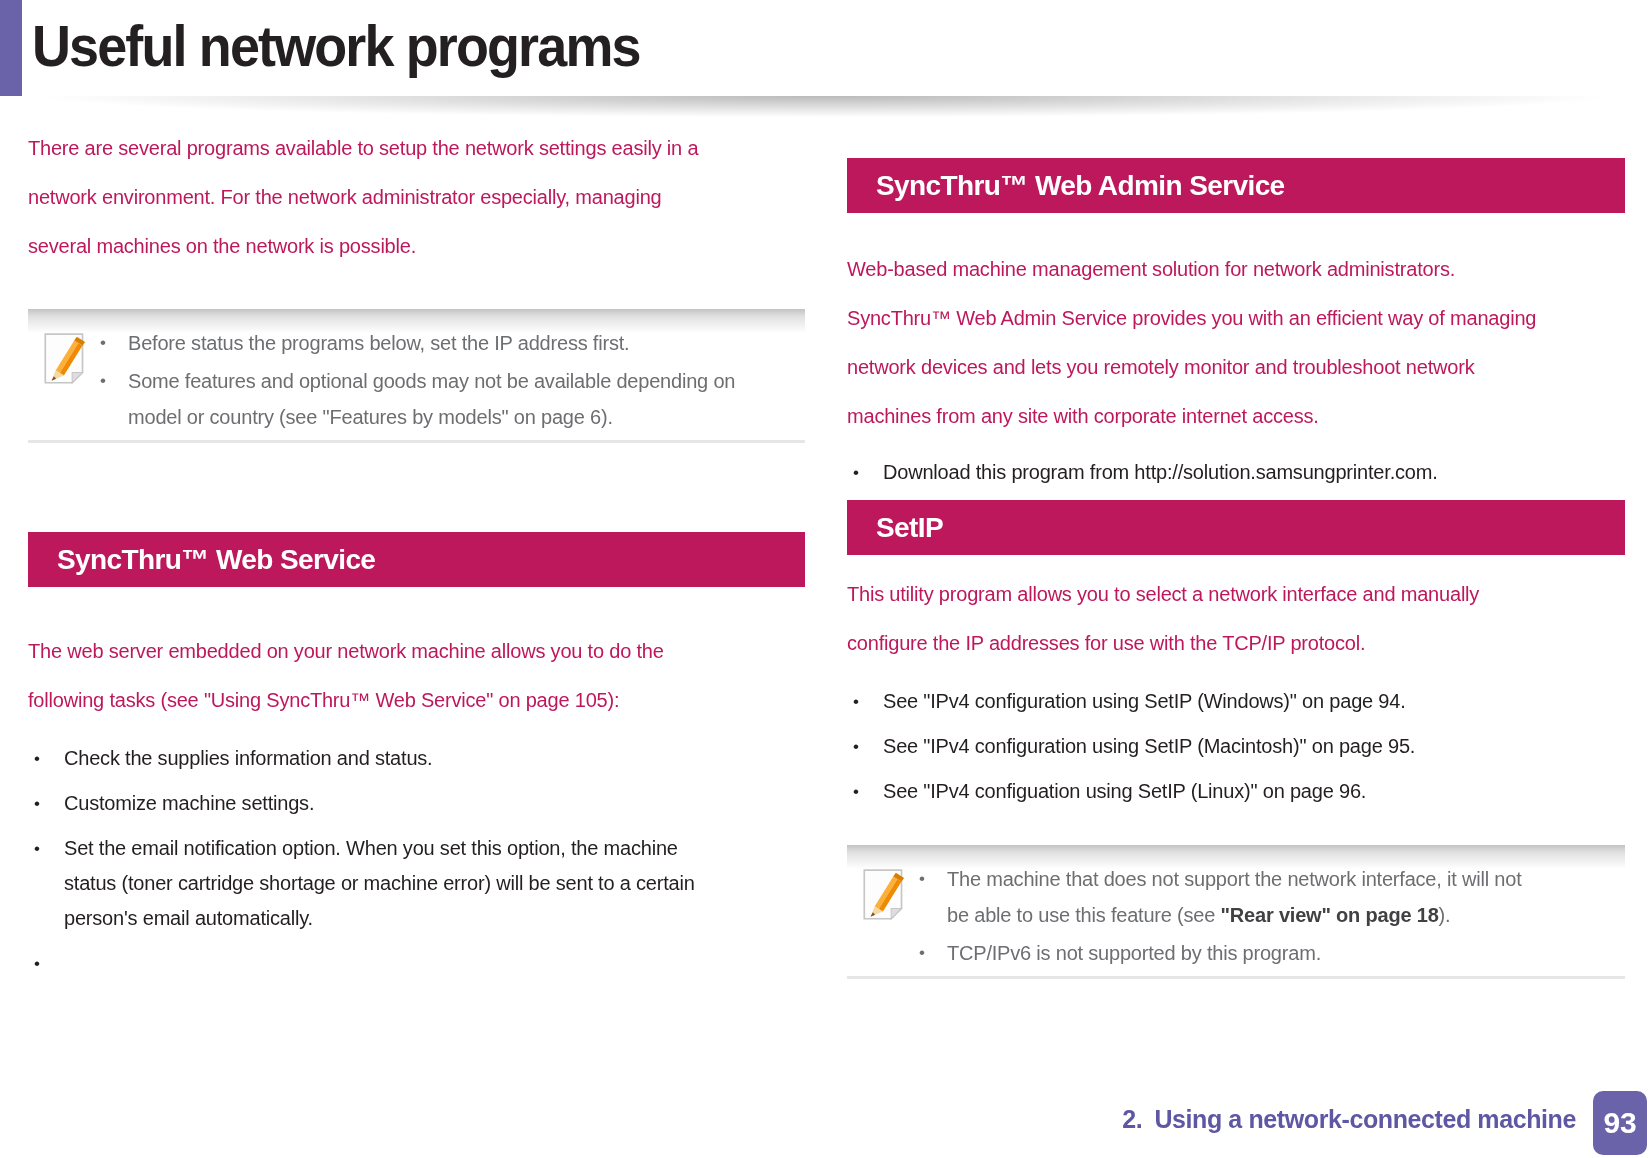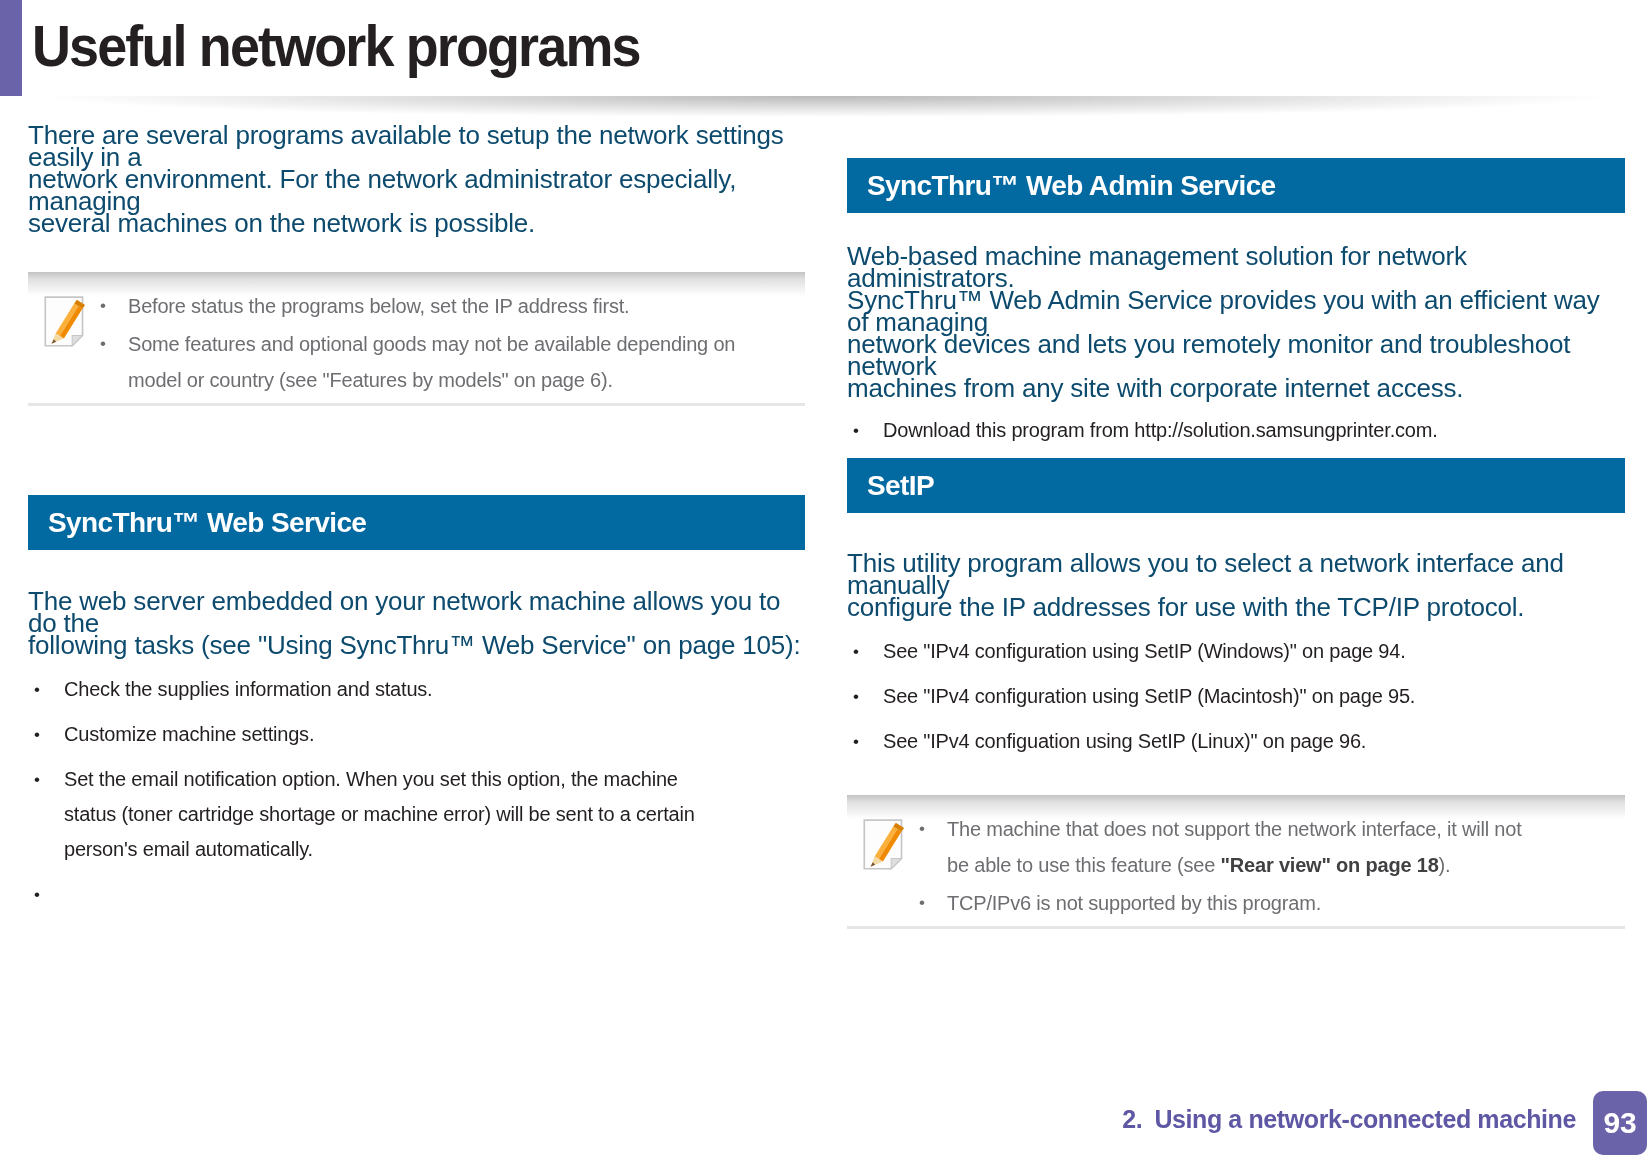--- a/index.html
+++ b/index.html
@@ -18,25 +18,25 @@
   }
   .header-shadow{
     position:absolute;top:96px;left:0;width:1650px;height:26px;
     background:radial-gradient(ellipse 58% 100% at 50% 0%,
       rgba(90,90,90,.42) 0%, rgba(120,120,120,.16) 55%, rgba(255,255,255,0) 82%);
   }
   
   .columns{position:absolute;top:124px;left:28px;width:1597px;display:flex;gap:42px;}
   .col-left{width:777px;flex:none;}
   .col-right{width:778px;flex:none;}
-  .body-par{margin:0;font-size:26px;line-height:22px;white-space:pre-line;color:#0c4a6e;}
+  .body-par{margin:0;font-size:20px;line-height:49px;white-space:pre-line;color:#be185d;}
   
   .section-bar{
-    height:55px;line-height:55px;background:#0369a1;color:#ffffff;
-    font-size:28px;font-weight:700;padding-left:20px;letter-spacing:-0.6px;
+    height:55px;line-height:55px;background:#be185d;color:#ffffff;
+    font-size:28px;font-weight:700;padding-left:29px;letter-spacing:-0.6px;
     white-space:nowrap;overflow:hidden;
   }
   
   .note-box{position:relative;padding:16px 10px 6px 72px;}
   .note-box::before{
     content:"";position:absolute;top:0;left:0;right:0;height:24px;
     background:linear-gradient(to bottom,#c3c3c3 0%,#e0e0e0 30%,rgba(255,255,255,0) 100%);
   }
   .note-box::after{
     content:"";position:absolute;bottom:0;left:0;right:0;height:3px;background:#e6e6e6;
@@ -52,21 +52,21 @@
   .b-row .dot{width:30px;flex:none;padding-left:6px;font-size:17px;}
   .b-row .txt{white-space:pre-line;}
   
   .mt-notebox{margin-top:38px;}
   .mt-ws-bar{margin-top:89px;}
   .mt-body{margin-top:40px;}
   .mt-admin-bar{margin-top:34px;}
   .mt-admin-body{margin-top:32px;}
   .mt-dl-bullet{margin-top:14px;}
   .mt-setip-bar{}
-  .mt-setip-body{margin-top:39px;}
+  .mt-setip-body{margin-top:15px;}
   .mt-bottom-note{margin-top:36px;}
   
   .footer{position:absolute;right:0;bottom:0;display:flex;align-items:center;}
   .footer .chapter{
     color:#5e57a4;font-weight:700;font-size:25px;letter-spacing:-0.4px;
     display:flex;align-items:baseline;margin-right:17px;margin-bottom:10px;
   }
   .footer .chapter .num{margin-right:12px;}
   .page-badge{
     width:54px;height:64px;background:#6a63a9;border-radius:10px;

